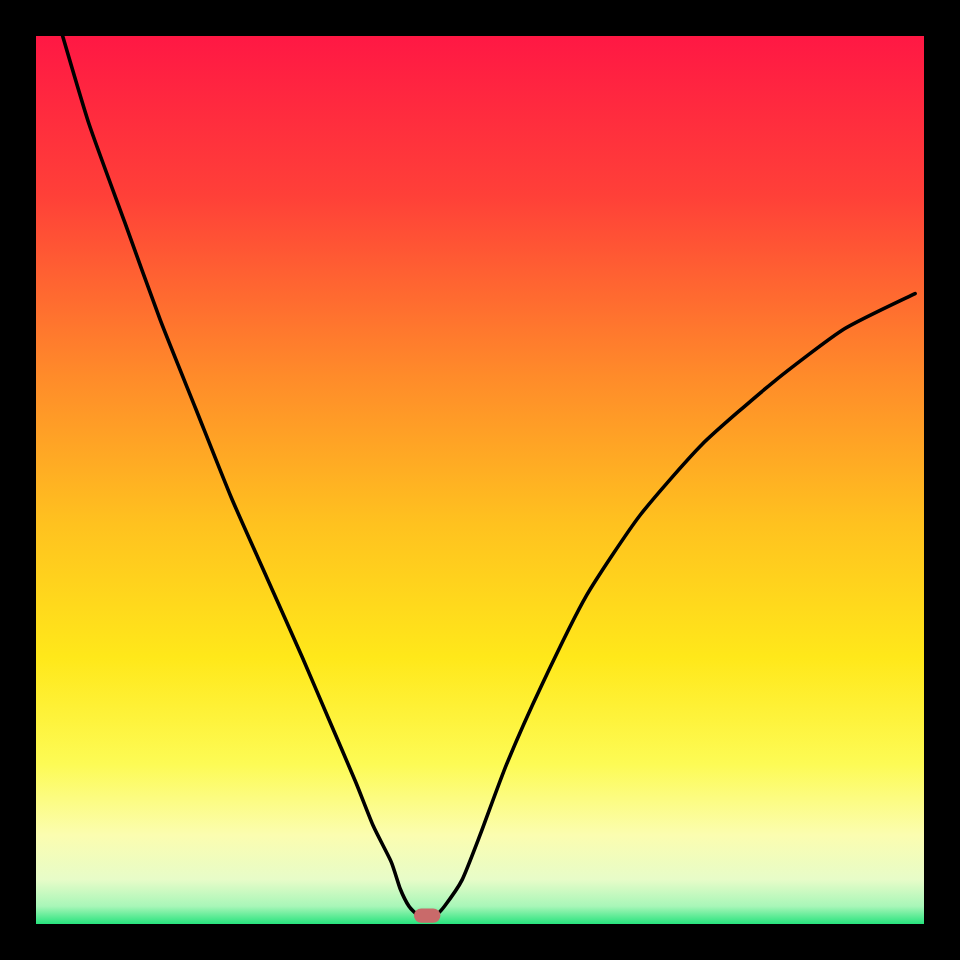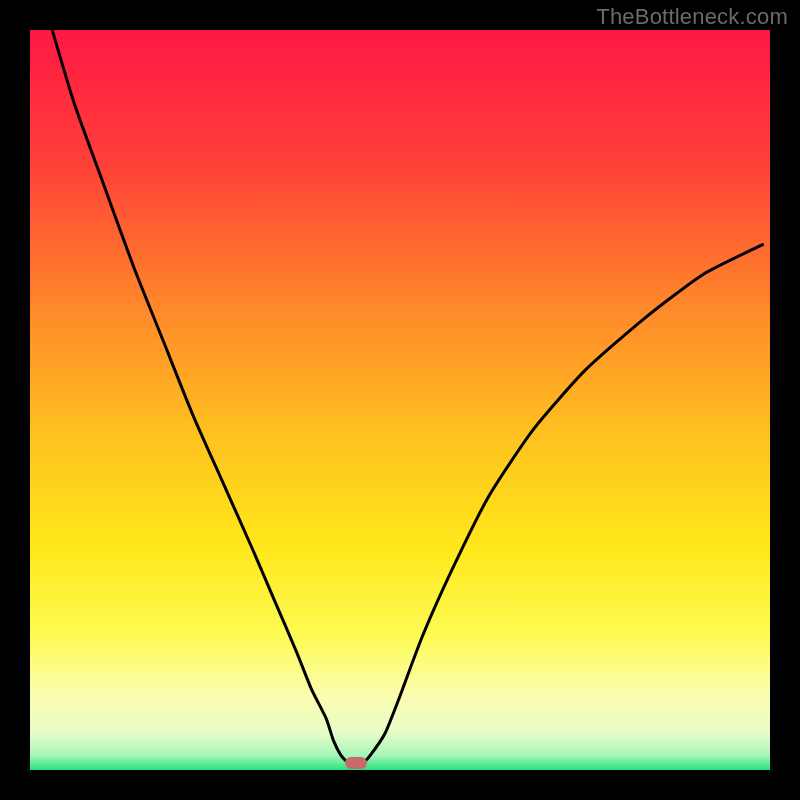--- a/index.html
+++ b/index.html
@@ -78,14 +78,13 @@
       <rect x="0" y="0" width="100" height="100" fill="url(#g)"></rect>
     </svg>
 
     <svg class="curve" viewBox="0 0 100 100" preserveAspectRatio="none">
       <path id="curve-path" d="M 3.00 0.00 C 3.30 1.00, 5.30 7.90, 6.00 10.00 C 6.70 12.10, 9.20 18.80, 10.00 21.00 C 10.80 23.20, 13.20 29.90, 14.00 32.00 C 14.80 34.10, 17.20 40.00, 18.00 42.00 C 18.80 44.00, 21.20 50.10, 22.00 52.00 C 22.80 53.90, 25.20 59.20, 26.00 61.00 C 26.80 62.80, 29.30 68.40, 30.00 70.00 C 30.70 71.60, 32.40 75.60, 33.00 77.00 C 33.60 78.40, 35.50 82.80, 36.00 84.00 C 36.50 85.20, 37.60 88.10, 38.00 89.00 C 38.40 89.90, 39.70 92.30, 40.00 93.00 C 40.30 93.70, 40.80 95.50, 41.00 96.00 C 41.20 96.50, 41.80 97.70, 42.00 98.00 C 42.20 98.30, 42.80 98.90, 43.00 99.00 C 43.20 99.10, 43.80 99.00, 44.00 99.00 C 44.20 99.00, 44.80 99.10, 45.00 99.00 C 45.20 98.90, 45.70 98.40, 46.00 98.00 C 46.30 97.60, 47.60 95.80, 48.00 95.00 C 48.40 94.20, 49.50 91.30, 50.00 90.00 C 50.50 88.70, 52.30 83.70, 53.00 82.00 C 53.70 80.30, 56.10 74.90, 57.00 73.00 C 57.90 71.10, 60.90 64.90, 62.00 63.00 C 63.10 61.10, 66.70 55.70, 68.00 54.00 C 69.30 52.30, 73.50 47.50, 75.00 46.00 C 76.50 44.50, 81.40 40.30, 83.00 39.00 C 84.60 37.70, 89.40 34.00, 91.00 33.00 C 92.60 32.00, 98.20 29.40, 99.00 29.00" fill="none" stroke-width="0.5" stroke-linecap="round" stroke-linejoin="round" vector-effect="non-scaling-stroke" stroke="#000000" style="stroke-width: 3px;"></path>
     </svg>
 
     <div class="marker" id="marker" style="left: 44%; top: 99%; background: rgb(201, 106, 106);"></div>
   </div>
 
-  <div class="watermark">TheBottleneck.com</div>
 </div>
 
 </body></html>

